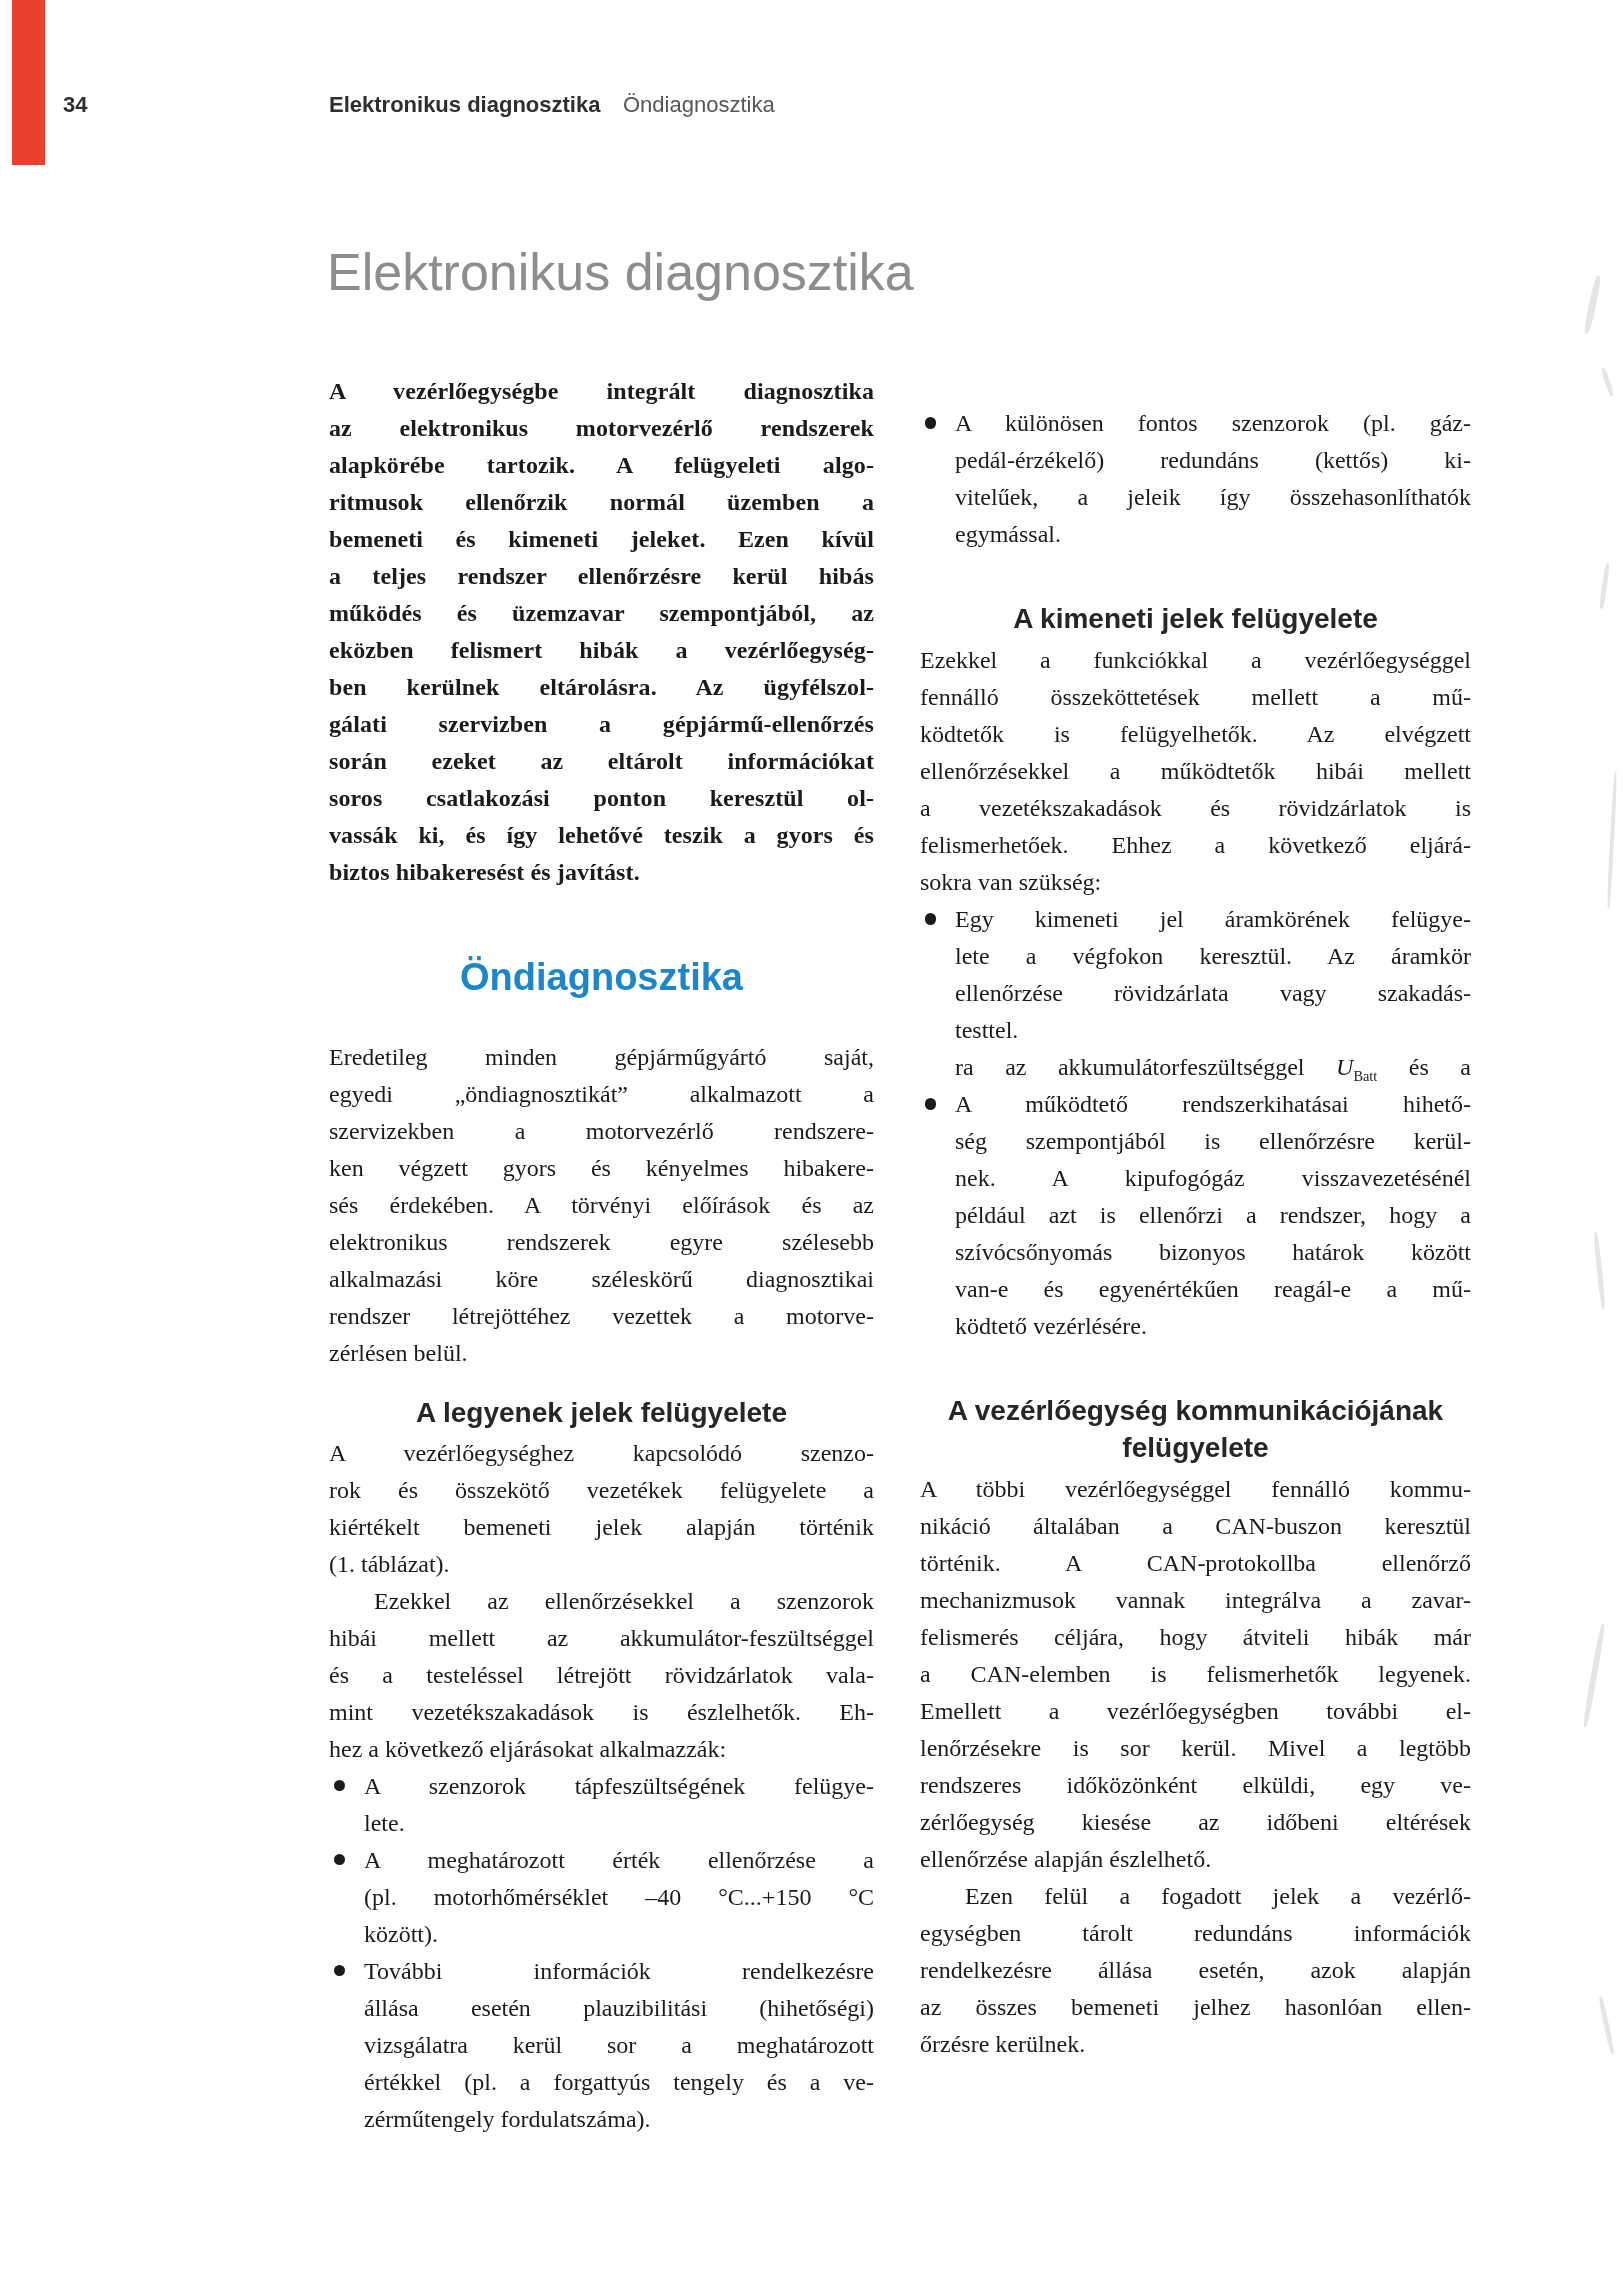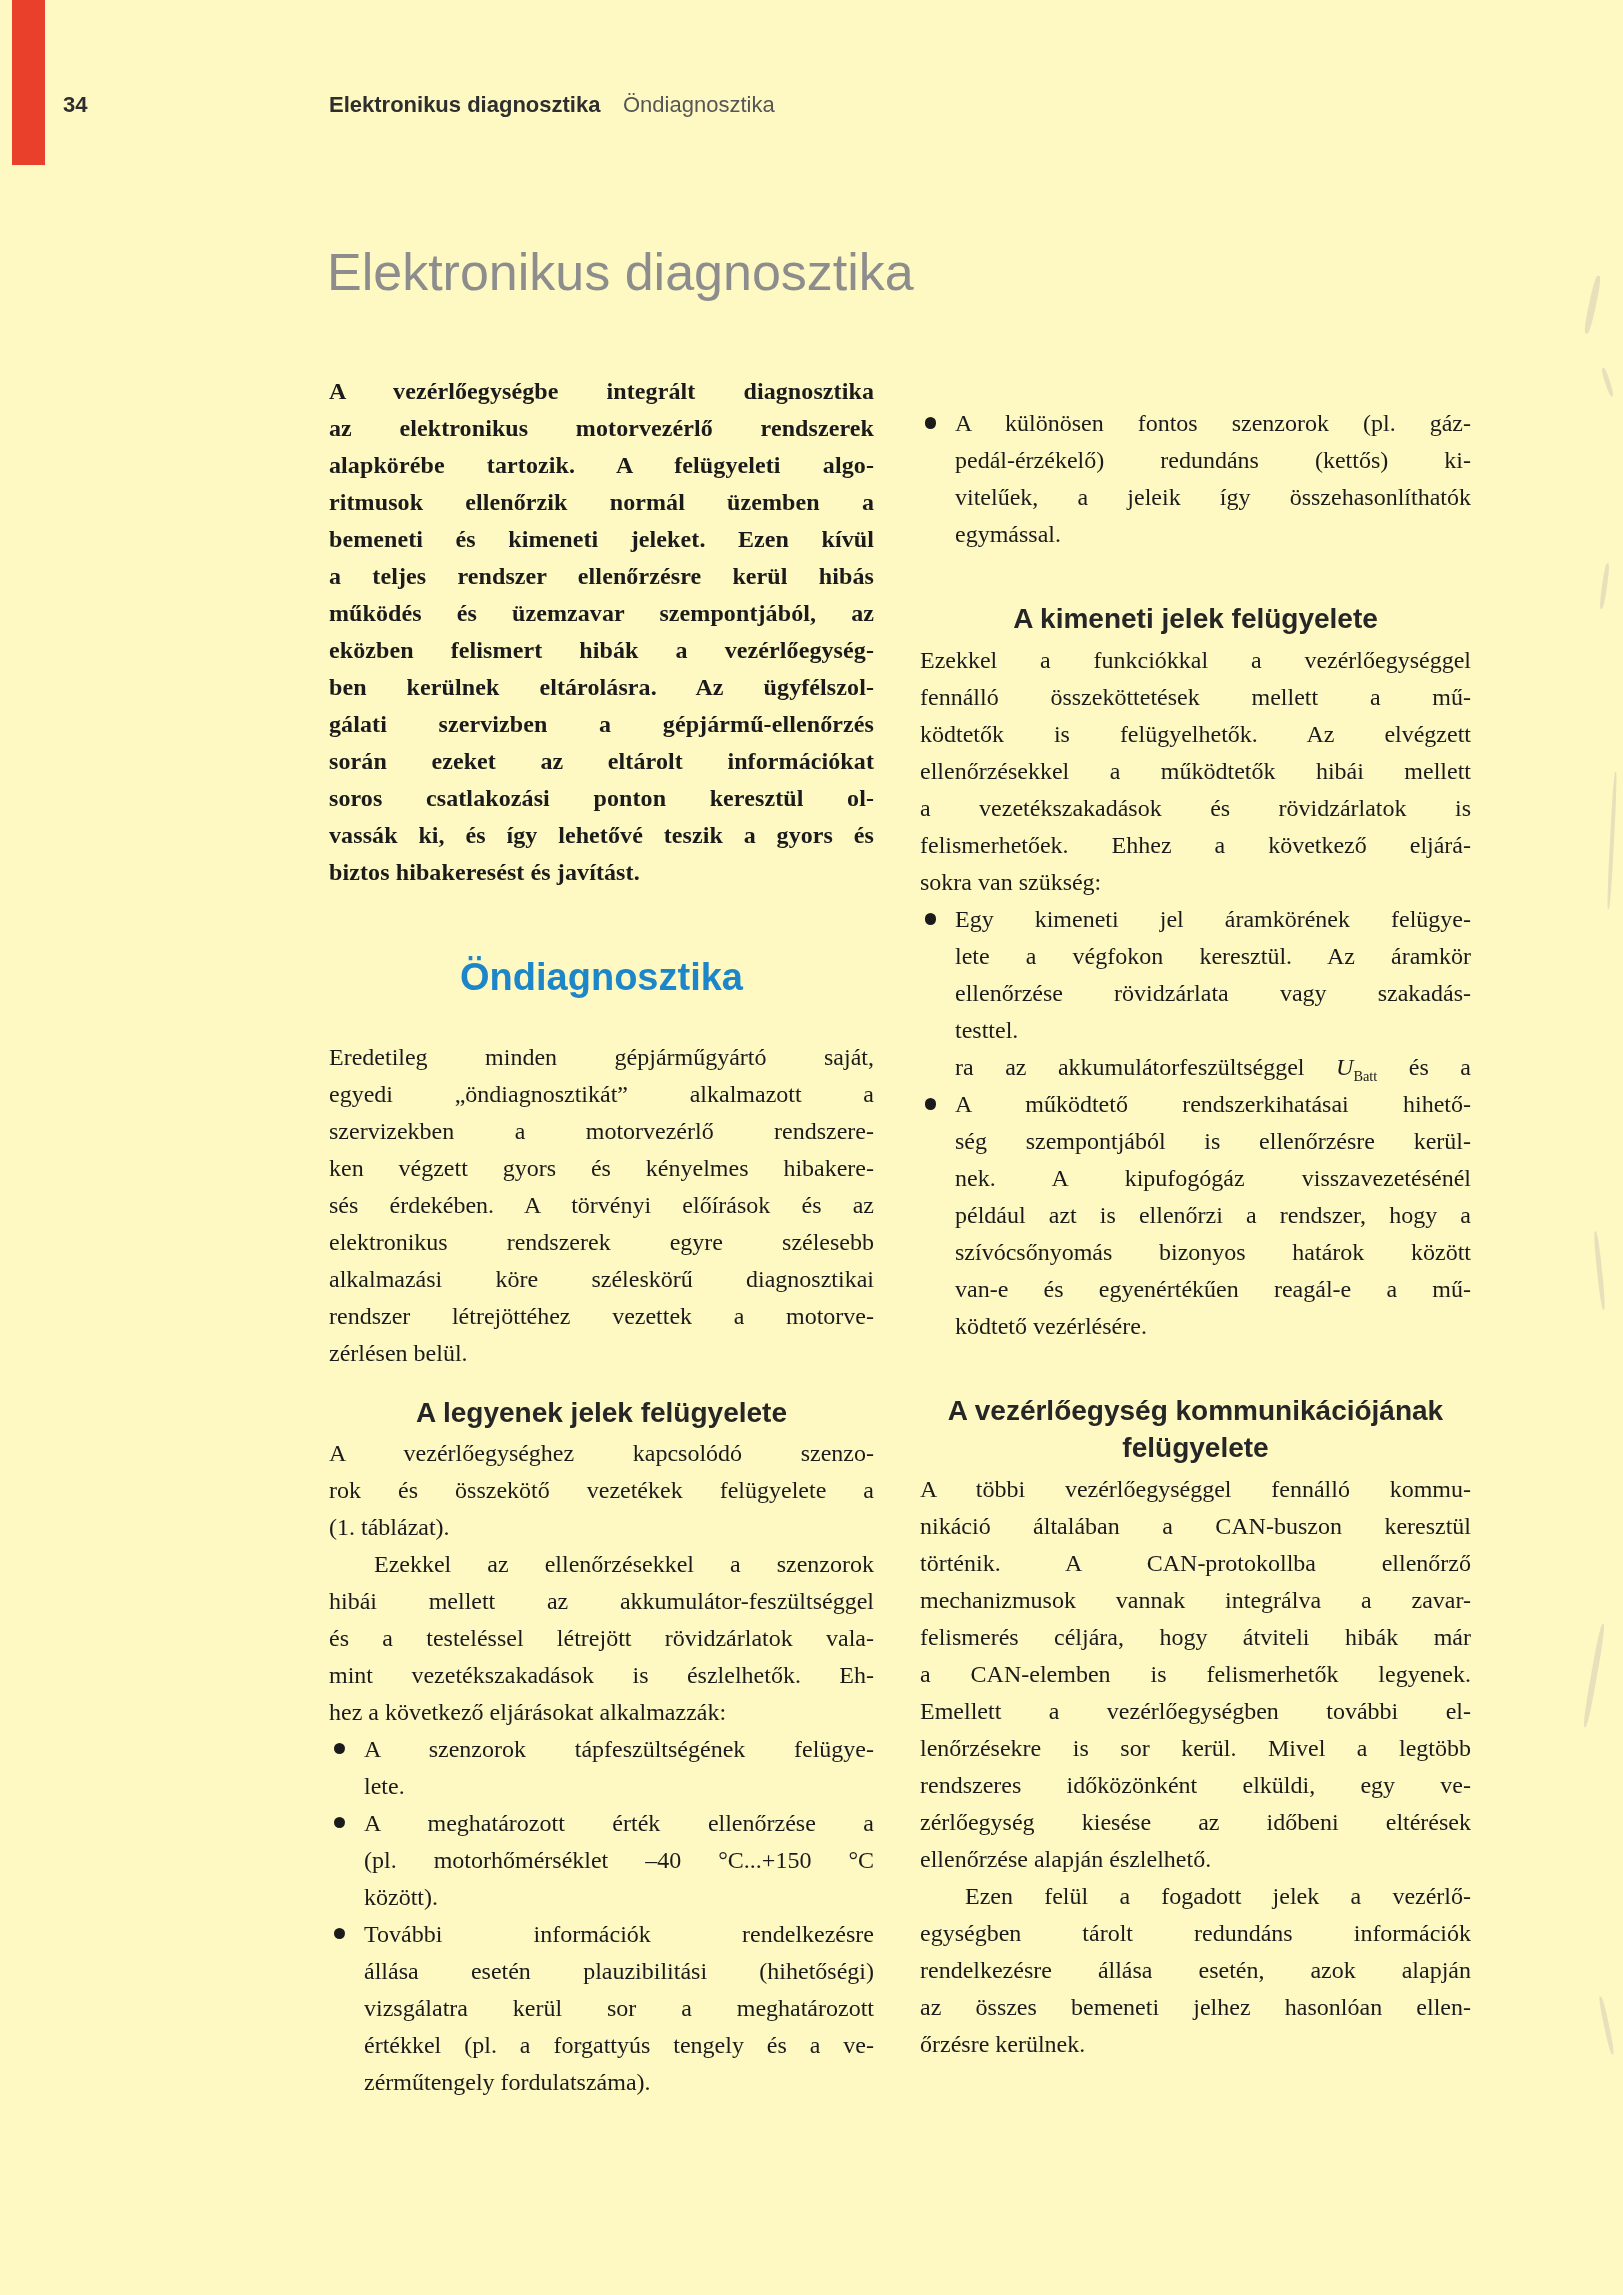--- a/index.html
+++ b/index.html
@@ -1,19 +1,19 @@
 <!DOCTYPE html>
 <html style="font-size:10.5px"><head>
 <meta charset="utf-8">
 <style>
   html,body{margin:0;padding:0;background:#e8e8e8;}
   .page{
     position:relative;
     width:1623px;height:2295px;
-    background:#fef9c3;
+    background:#ffffff;
     overflow:hidden;
     font-family:"Liberation Serif", serif;
     color:#1b1b1b;
   }
   .redbar{position:absolute;left:11.8px;top:0;width:33px;height:165px;}
   .pagehead{position:absolute;top:92px;font-family:"Liberation Sans",sans-serif;font-size:22px;line-height:26px;}
   #pagenum{left:63px;font-weight:700;color:#2e2e2e;}
   #head-primary{left:329px;font-weight:700;color:#2e2e2e;}
   #head-secondary{left:623px;font-weight:400;color:#565656;}
   .title{
@@ -99,20 +99,21 @@
         <div class="line">alkalmazási köre széleskörű diagnosztikai</div>
         <div class="line">rendszer létrejöttéhez vezettek a motorve-</div>
         <div class="line last">zérlésen belül.</div>
       </div>
       <div class="block heading">
         <div class="hline">A legyenek jelek felügyelete</div>
       </div>
       <div class="block para">
         <div class="line first">A vezérlőegységhez kapcsolódó szenzo-</div>
         <div class="line">rok és összekötő vezetékek felügyelete a</div>
+        <div class="line">kiértékelt bemeneti jelek alapján történik</div>
         <div class="line last">(1. táblázat).</div>
       </div>
       <div class="block para indent">
         <div class="line first">Ezekkel az ellenőrzésekkel a szenzorok</div>
         <div class="line">hibái mellett az akkumulátor-feszültséggel</div>
         <div class="line">és a testeléssel létrejött rövidzárlatok vala-</div>
         <div class="line">mint vezetékszakadások is észlelhetők. Eh-</div>
         <div class="line last">hez a következő eljárásokat alkalmazzák:</div>
       </div>
       <div class="block bullet">

